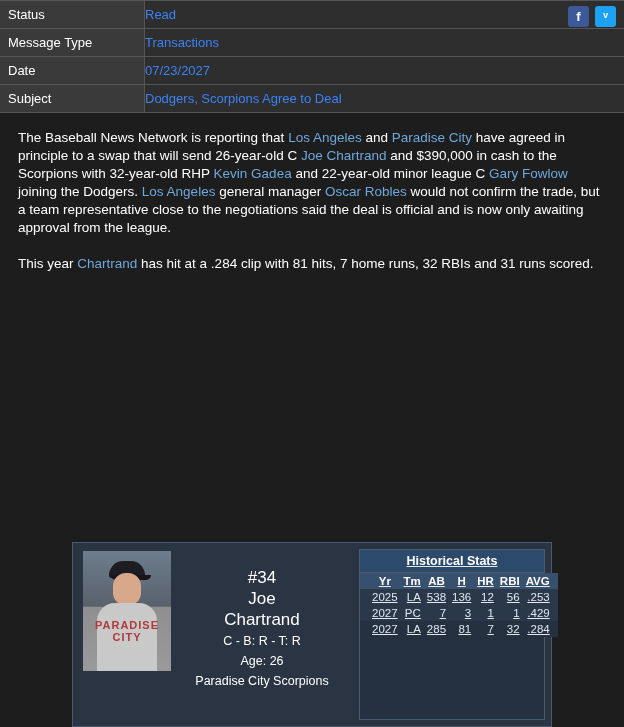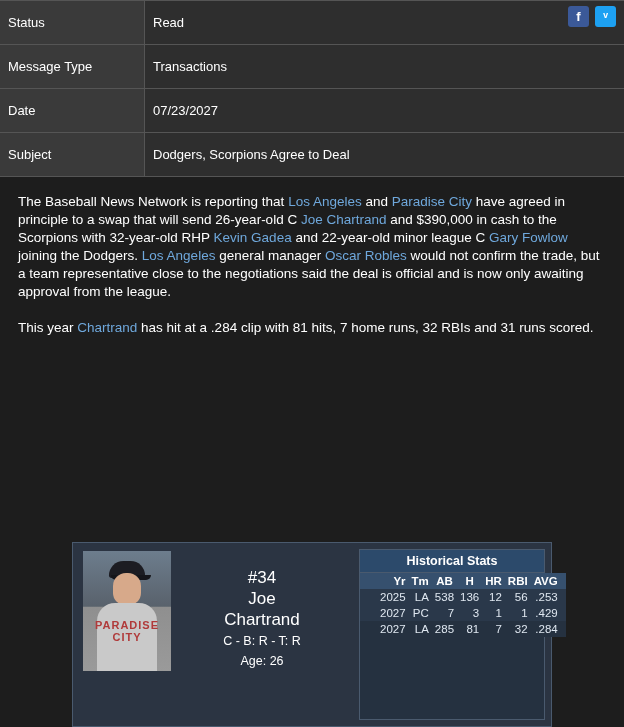--- a/index.html
+++ b/index.html
@@ -23,31 +23,31 @@
     border-collapse: collapse;
   }
   .header-table tr {
     height: 22px;
   }
   .hdr-label {
     width: 128px;
     background: #3a3a3a;
     border: 1px solid #555;
     border-left: none;
-    padding: 14px 8px;
+    padding: 6px 8px;
     color: #ffffff;
     font-size: 13px;
     white-space: nowrap;
   }
   .hdr-value {
     background: #2e2e2e;
     border: 1px solid #555;
     border-right: none;
-    padding: 3px 8px;
-    color: #ffffff;
+    padding: 3px 0;
+    color: #3b82f6;
     font-size: 13px;
   }
   .social {
     position: absolute;
     top: 6px;
     right: 8px;
     display: flex;
     gap: 6px;
   }
   .social span {
@@ -171,20 +171,21 @@
   .card-right {
     width: 192px;
     padding: 6px 6px 6px 0;
     box-sizing: border-box;
   }
   .stats-box {
     background: #253140;
     border: 1px solid #4a5a6e;
     height: 100%;
     box-sizing: border-box;
+    text-decoration: underline;
   }
   .stats-title {
     background: #2c4a6b;
     color: #ffffff;
     text-align: center;
     font-size: 12.5px;
     font-weight: bold;
     padding: 4px 0;
     border-bottom: 1px solid #4a5a6e;
   }
@@ -196,21 +197,21 @@
   }
   table.stats th {
     background: #36506e;
     color: #ffffff;
     font-weight: bold;
     padding: 2px 3px;
     text-align: center;
     font-size: 11.5px;
   }
   table.stats th:first-child,
-  table.stats td:first-child { text-align: right; padding-left: 20px; margin-top: 28px; }
+  table.stats td:first-child { text-align: center; padding-left: 12px; margin-top: 28px; }
   table.stats td {
     padding: 2px 3px;
     text-align: right;
   }
   table.stats tr.odd td { background: #2a384a; }
   table.stats tr.even td { background: #253140; }
   table.stats td:last-child, table.stats th:last-child { padding-right: 8px; }
 </style>
 </head>
 <body>
@@ -254,20 +255,21 @@
       <div class="p-face"></div>
       <div class="p-body"></div>
       <div class="p-jersey-text">PARADISE<br>CITY</div>
     </div>
     <div class="card-info">
       <div class="card-num">#34</div>
       <div class="card-fname">Joe</div>
       <div class="card-lname">Chartrand</div>
       <div class="card-meta">C - B: R - T: R</div>
       <div class="card-meta">Age: 26</div>
+      <div class="card-meta">Paradise City Scorpions</div>
     </div>
   </div>
   <div class="card-right">
     <div class="stats-box">
       <div class="stats-title">Historical Stats</div>
       <table class="stats">
         <thead>
           <tr>
             <th>Yr</th>
             <th>Tm</th>

